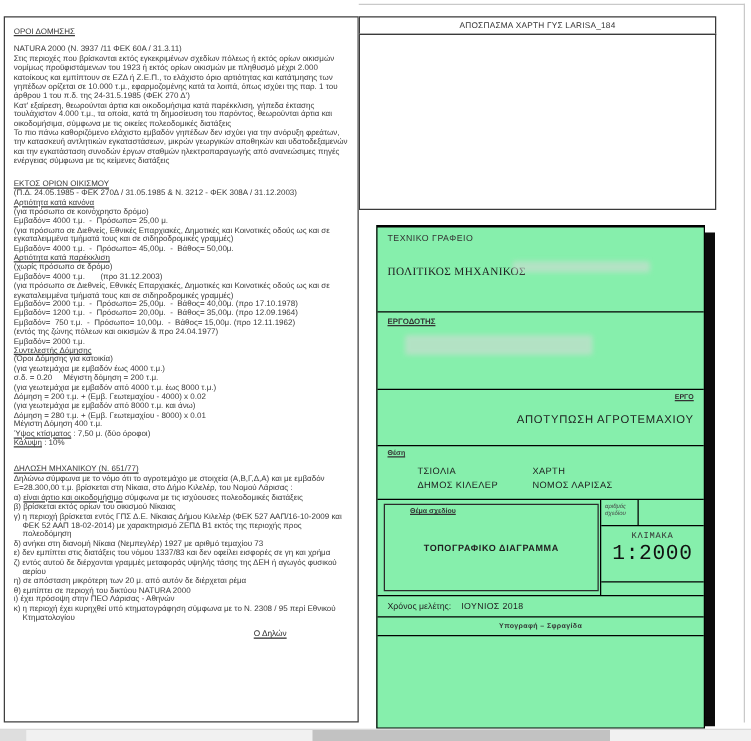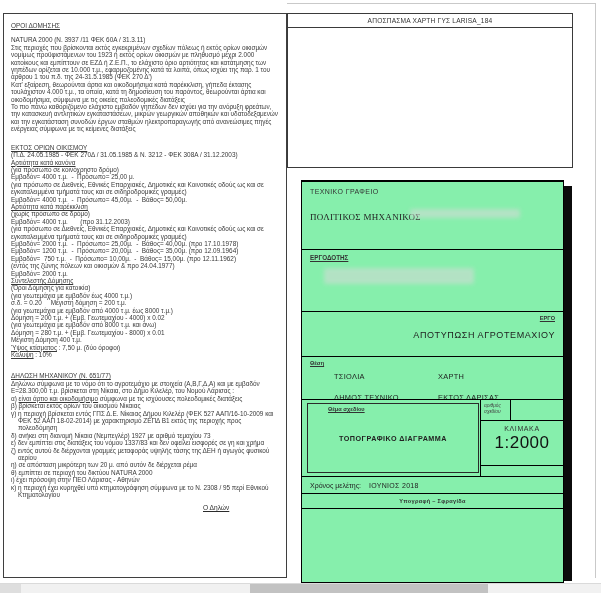--- a/index.html
+++ b/index.html
@@ -53,32 +53,32 @@
   .s-office{height:67px;padding:6px 8px 0 8px;}
   .office-label{font-size:7px;letter-spacing:.4px;color:#333;}
   .engineer-title{font-family:"Liberation Serif", serif;font-size:9px;letter-spacing:.3px;color:#222;margin-top:17px;}
   .s-employer{height:62px;padding:4px 8px 0 8px;}
   .mini-label{font-size:6.3px;font-weight:bold;text-decoration:underline;color:#333;}
   .tiny-label{font-size:5.6px;font-weight:bold;text-decoration:underline;color:#333;}
   .s-project{height:45px;padding:3px 8px 0 8px;text-align:right;}
   .project-title{font-size:9px;letter-spacing:.6px;color:#1d1d1d;margin:9px 0 0 22px;}
   .s-location{height:43px;padding:3px 8px 0 8px;}
   .loc-grid{margin:6px 0 5px 24px;display:grid;grid-template-columns:92px auto;row-gap:2px;
-            font-size:7.4px;color:#1d1d1d;letter-spacing:.3px;gap:12px;}
+            font-size:7.4px;color:#1d1d1d;letter-spacing:.3px;}
   .s-drawing{height:77px;}
   .drawing-box{
     position:absolute;left:5px;top:3px;width:172px;height:70px;box-sizing:border-box;
     border:1px solid #2a2a2a;padding:2px 20px;
   }
   .drawing-title{margin-top:22px;text-align:center;font-weight:bold;font-size:7.2px;letter-spacing:.5px;color:#222;}
   .draw-right{position:absolute;left:178px;top:0;right:0;bottom:0;border-left:1px solid #000;}
   .num-row{position:absolute;left:0;top:0;right:0;height:20px;border-bottom:1px solid #000;}
   .num-cell{position:absolute;left:0;top:0;width:30px;height:100%;border-right:1px solid #000;
             font-size:4.8px;font-style:italic;line-height:5.6px;color:#444;padding:3px 0 0 3px;box-sizing:border-box;}
-  .scale-cell{position:absolute;left:0;top:20px;right:0;height:45px;border-bottom:1px solid #000;text-align:center;}
+  .scale-cell{position:absolute;left:0;top:20px;right:0;height:45px;border-bottom:1px solid #000;text-align:center;font-family:Liberation Mono, monospace;}
   .scale-label{font-size:7px;letter-spacing:.6px;color:#333;margin-top:5px;}
   .scale-value{font-size:17px;color:#111;letter-spacing:.5px;margin-top:1px;}
   .s-date{height:17px;display:flex;align-items:center;padding-left:8px;font-size:7px;color:#222;}
   .date-value{margin-left:8px;letter-spacing:.3px;}
   .s-sign-label{height:15px;display:flex;align-items:center;justify-content:center;
                 font-size:5.6px;font-weight:bold;color:#333;letter-spacing:.3px;}
   .s-sign-area{flex:1;}
 
   
   .redacted{position:absolute;background:#d9d9d9;filter:blur(2px);opacity:.55;border-radius:2px;}
@@ -171,22 +171,22 @@
   <div class="ts s-project">
     <div class="tiny-label">ΕΡΓΟ</div>
     <div class="project-title">ΑΠΟΤΥΠΩΣΗ ΑΓΡΟΤΕΜΑΧΙΟΥ</div>
   </div>
 
   <div class="ts s-location">
     <div class="tiny-label">Θέση</div>
     <div class="loc-grid">
       <span>ΤΣΙΟΛΙΑ</span>
       <span>ΧΑΡΤΗ</span>
-      <span>ΔΗΜΟΣ ΤΕΧΝΙΚΟ</span>
-      <span>ΕΚΤΟΣ ΛΑΡΙΣΑΣ</span>
+      <span>ΔΗΜΟΣ ΚΙΛΕΛΕΡ</span>
+      <span>ΝΟΜΟΣ ΛΑΡΙΣΑΣ</span>
     </div>
   </div>
 
   <div class="ts s-drawing">
     <div class="drawing-box">
       <div class="tiny-label">Θέμα σχεδίου</div>
       <div class="drawing-title">ΤΟΠΟΓΡΑΦΙΚΟ ΔΙΑΓΡΑΜΜΑ</div>
     </div>
     <div class="draw-right">
       <div class="num-row">

